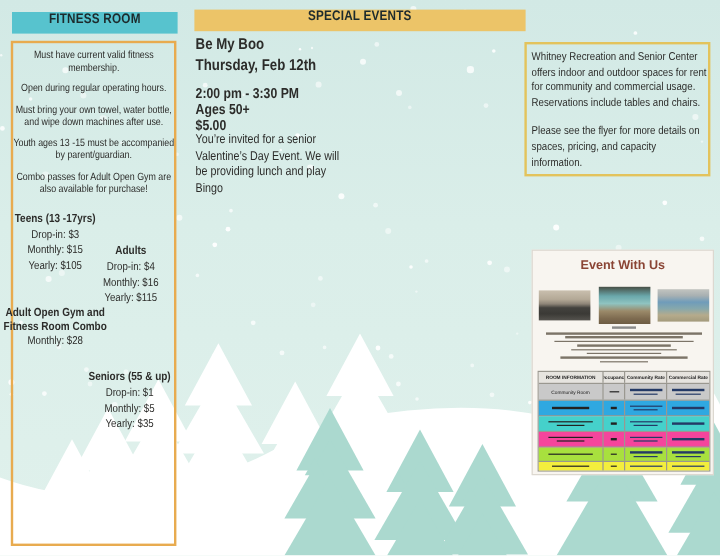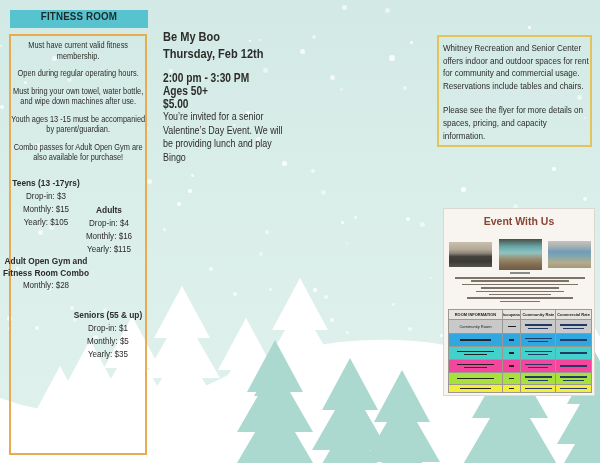--- a/index.html
+++ b/index.html
@@ -238,20 +238,23 @@
         <p class="pl">Monthly: $28</p>
       </div>
       <div class="pb pb-seniors">
         <p class="pg">Seniors (55 &amp; up)</p>
         <p class="pl">Drop-in: $1</p>
         <p class="pl">Monthly: $5</p>
         <p class="pl">Yearly: $35</p>
       </div>
     </div>
 
+    <div class="hdr hdr-events" style="background-color: rgb(236, 196, 104);">
+      <span class="cond-c">SPECIAL EVENTS</span>
+    </div>
     <div class="ev">
       <p class="ev-title">Be My Boo</p>
       <p class="ev-title">Thursday, Feb 12th</p>
       <p class="ev-meta first">2:00 pm - 3:30 PM</p>
       <p class="ev-meta">Ages 50+</p>
       <p class="ev-meta">$5.00</p>
       <p class="ev-desc">You’re invited for a senior Valentine’s Day Event. We will be providing lunch and play Bingo</p>
     </div>
 
     <div class="box resv-box" style="border-color: rgb(227, 195, 92);">

